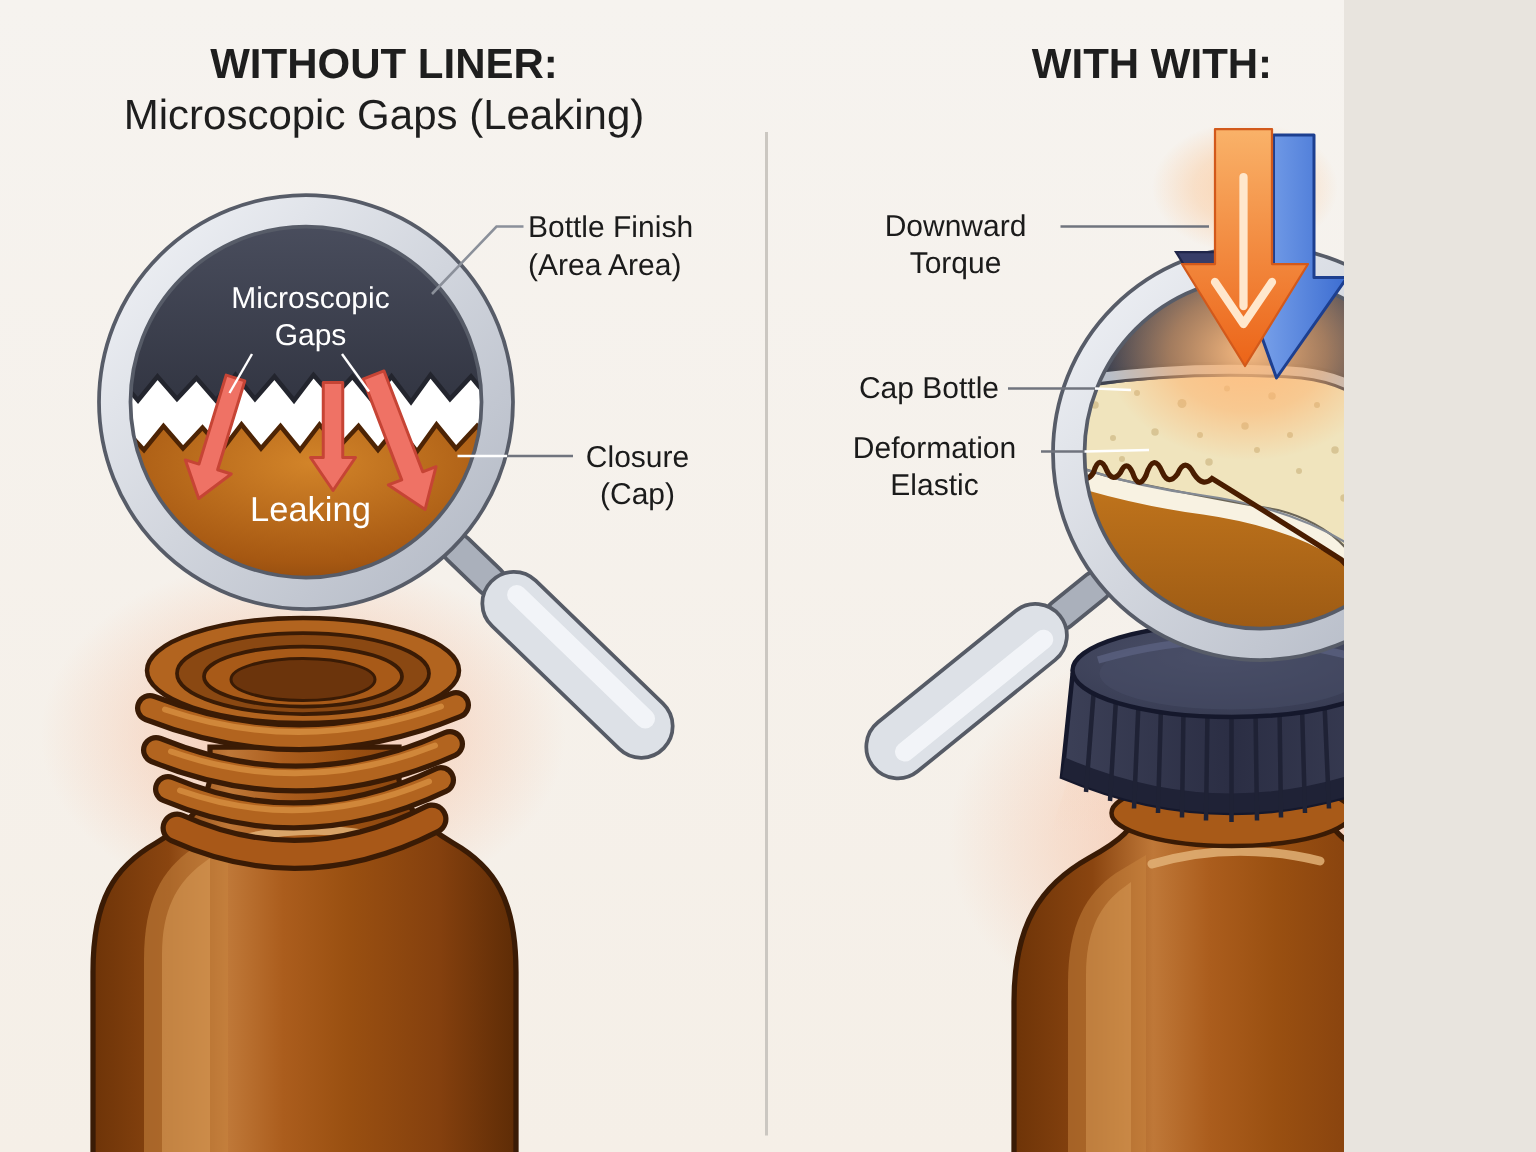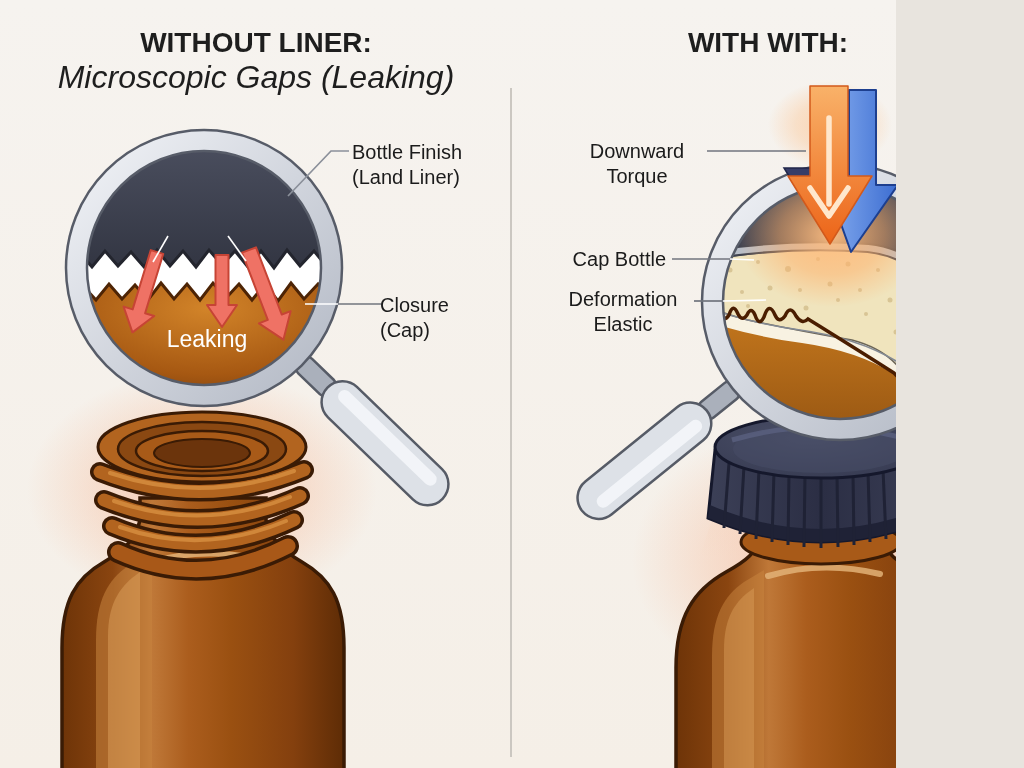--- a/index.html
+++ b/index.html
@@ -3,21 +3,21 @@
 <meta charset="utf-8">
 <style>
   html,body{margin:0;padding:0;background:#e8e4de;}
   .canvas{position:relative;width:896px;height:768px;overflow:hidden;
           font-family:"Liberation Sans",sans-serif;background:#c2410c;}
   .art{position:absolute;left:0;top:0;}
   .label{position:absolute;color:#1b1b1b;font-size:20px;line-height:25px;font-weight:500;}
   .label.white{color:#ffffff;}
   .title{position:absolute;text-align:center;color:#1e1e1e;}
   .title .t1{font-size:28px;font-weight:700;line-height:34px;}
-  .title .t2{font-size:32px;font-weight:500;line-height:34px;font-style:italic;}
+  .title .t2{font-size:28px;font-weight:500;line-height:34px;}
 </style>
 </head>
 <body>
 
 <div class="canvas">
 
 <svg class="art" width="1024" height="768" viewBox="0 0 1024 768">
   <defs>
     <clipPath id="clipL">
           <circle cx="204" cy="268" r="117"></circle>
@@ -288,25 +288,29 @@
 <div class="title" style="left:10px;top:26px;width:492px;">
   <div class="t1">WITHOUT LINER:</div>
   <div class="t2">Microscopic Gaps (Leaking)</div>
 </div>
 <div class="title" style="left:522px;top:26px;width:492px;">
   <div class="t1">WITH WITH:</div>
 </div>
 
 <div class="label" style="left:352px;top:140px;width:150px;text-align:left;">
   <div>Bottle Finish</div>
-  <div>(Land Liner)</div>
-</div>
-<div class="label" style="left:380px;top:293px;width:90px;">
+  <div>(Area Area)</div>
+</div>
+<div class="label" style="left:380px;top:293px;width:90px;text-align:center;">
   <div>Closure</div>
   <div>(Cap)</div>
+</div>
+<div class="label white" style="left:139px;top:187px;width:136px;text-align:center;">
+  <div>Microscopic</div>
+  <div>Gaps</div>
 </div>
 <div class="label" style="left:570px;top:139px;width:134px;text-align:center;">
   <div>Downward</div>
   <div>Torque</div>
 </div>
 
 <div class="label white" style="left:139px;top:327px;width:136px;text-align:center;font-size:23px;">Leaking</div>
 <div class="label" style="left:556px;top:247px;width:110px;text-align:right;">Cap Bottle</div>
 <div class="label" style="left:554px;top:287px;width:138px;text-align:center;">
   <div>Deformation</div>

